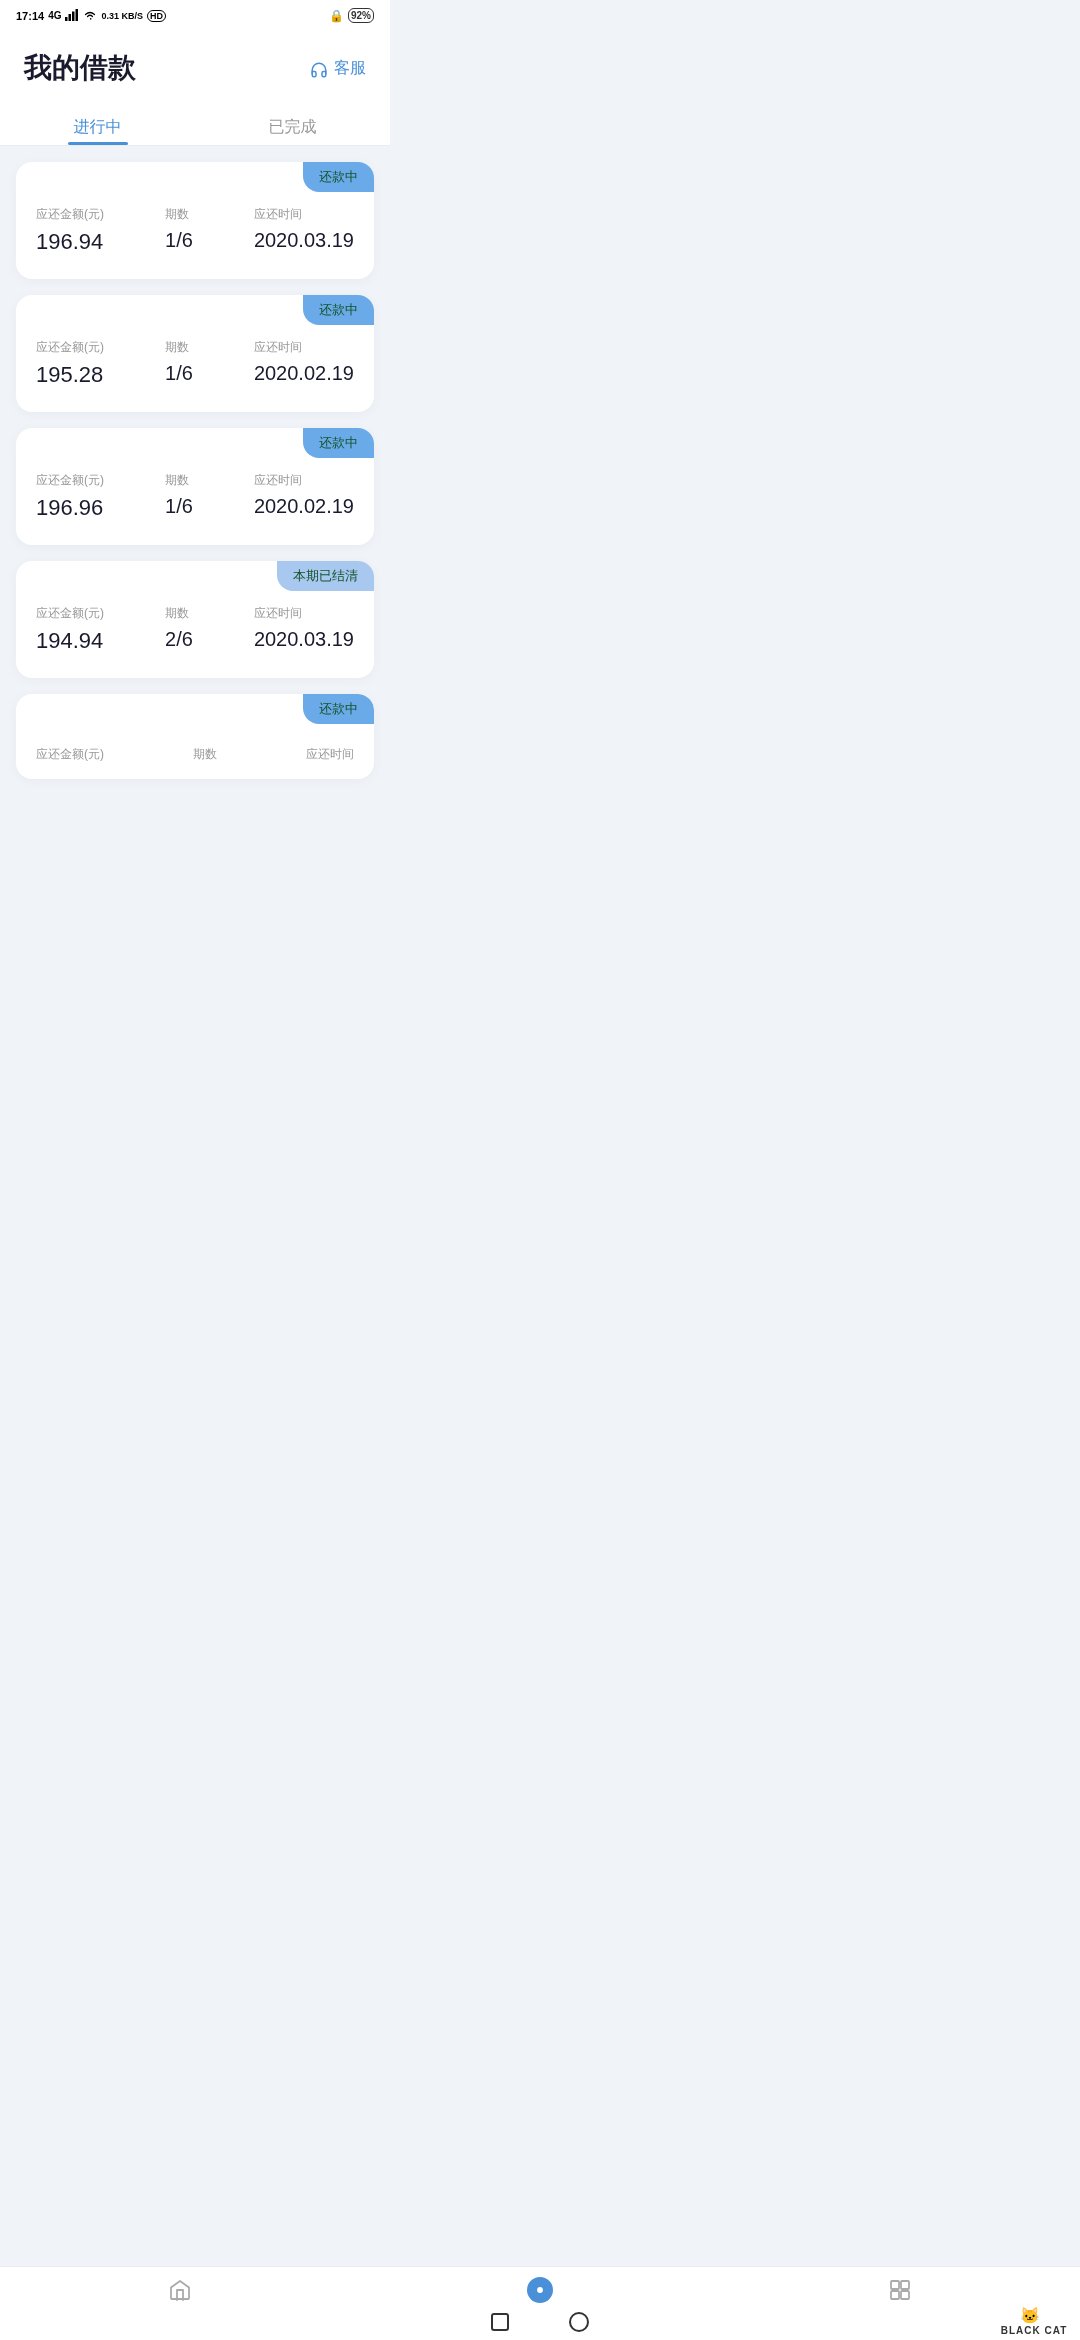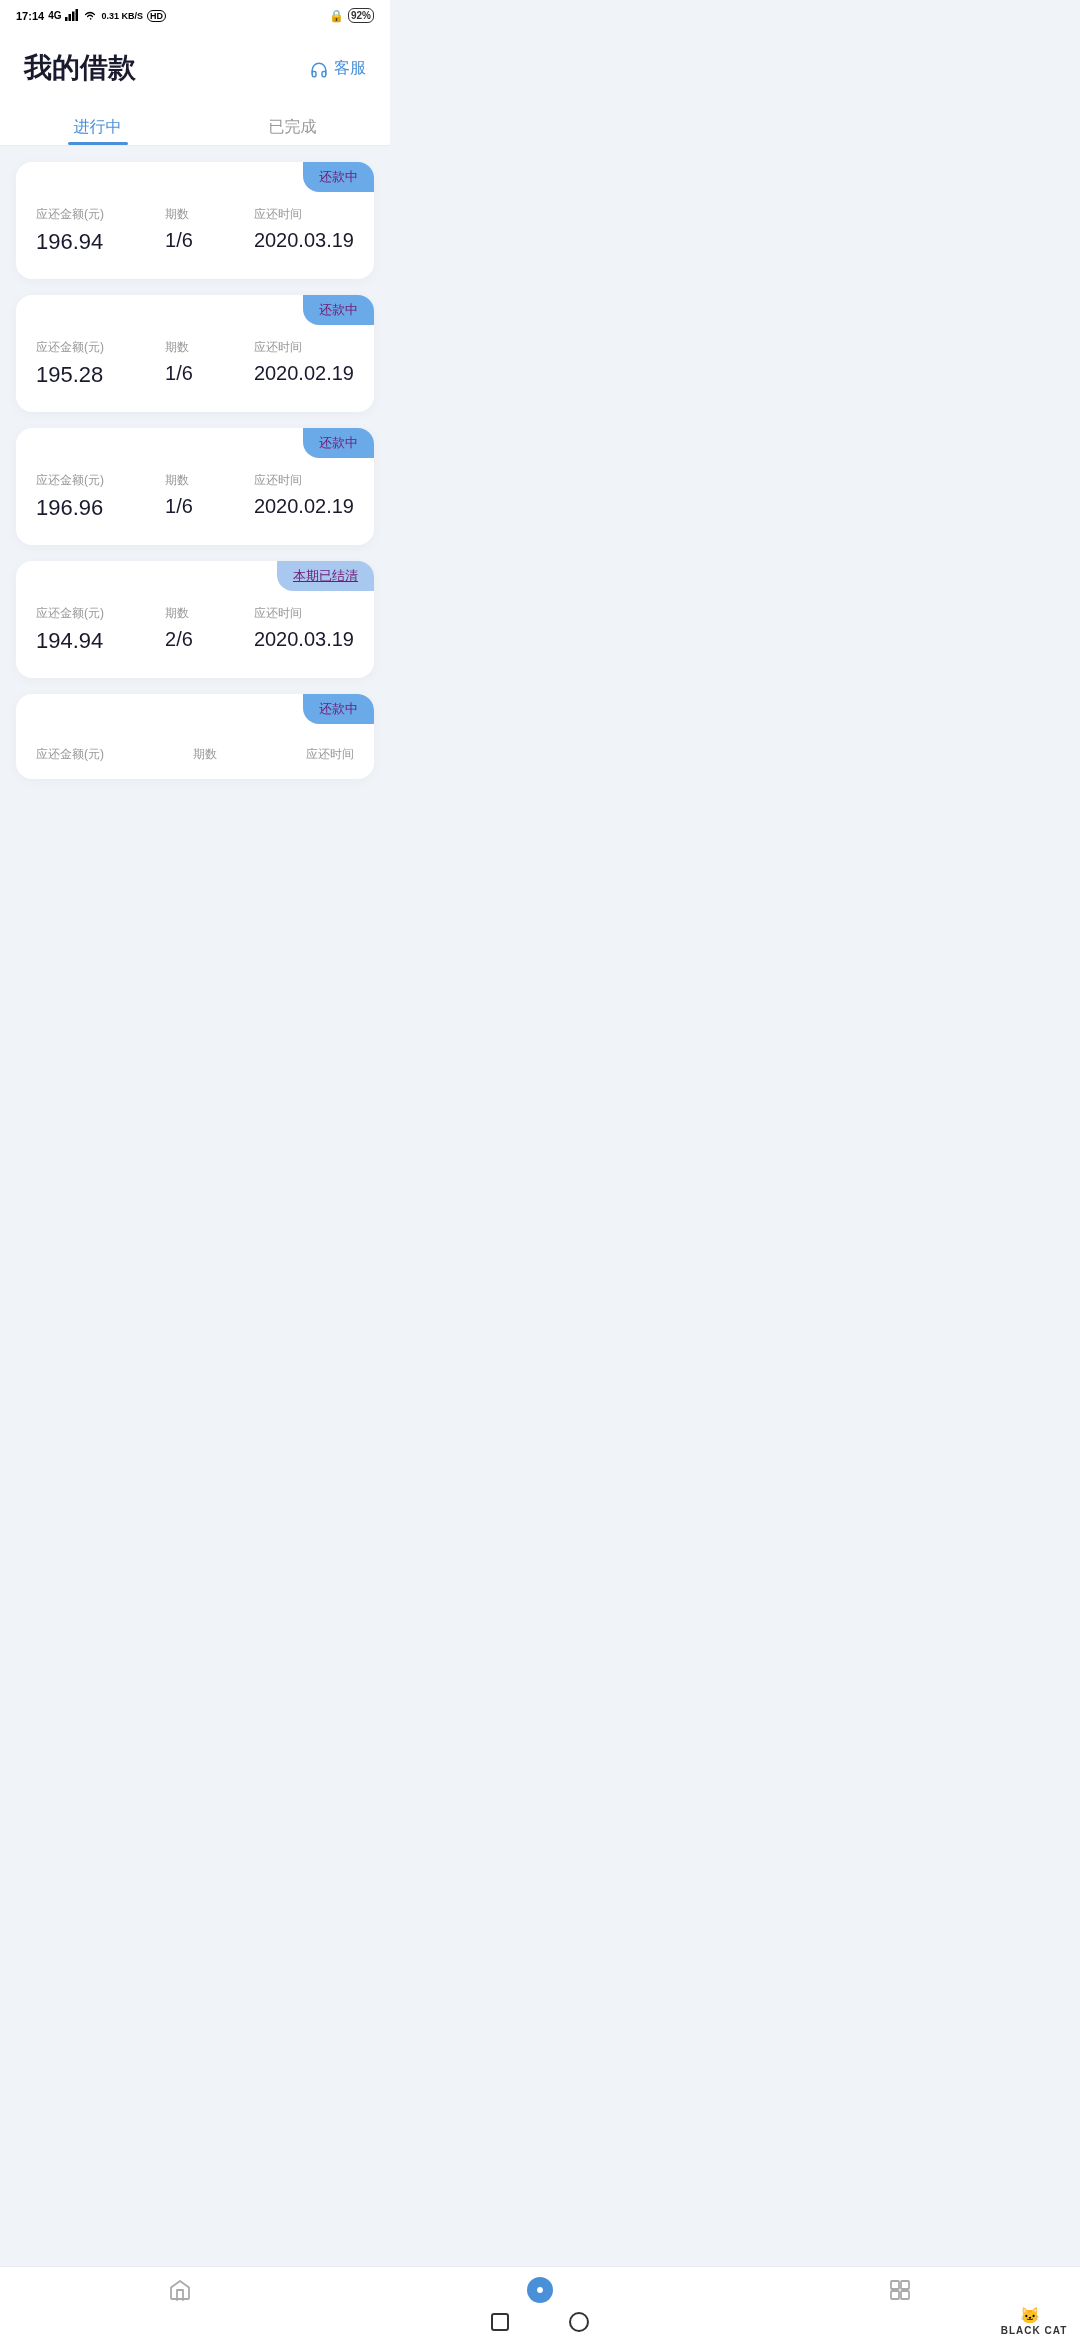--- a/index.html
+++ b/index.html
@@ -102,28 +102,27 @@
       position: relative;
       padding: 20px 20px 24px;
       box-shadow: 0 2px 12px rgba(0,0,0,0.04);
     }
 
     .loan-status-badge {
       position: absolute;
       top: 0;
       right: 0;
       background: #6baae8;
-      color: #701a75;
+      color: #14532d;
       font-size: 13px;
       padding: 6px 16px;
       border-radius: 0 16px 0 16px;
     }
     .loan-status-badge.cleared {
       background: #a8c8f0;
-      text-decoration: underline;
     }
 
     .loan-fields {
       display: flex;
       justify-content: space-between;
       margin-top: 24px;
     }
     .loan-field {
       display: flex;
       flex-direction: column;

